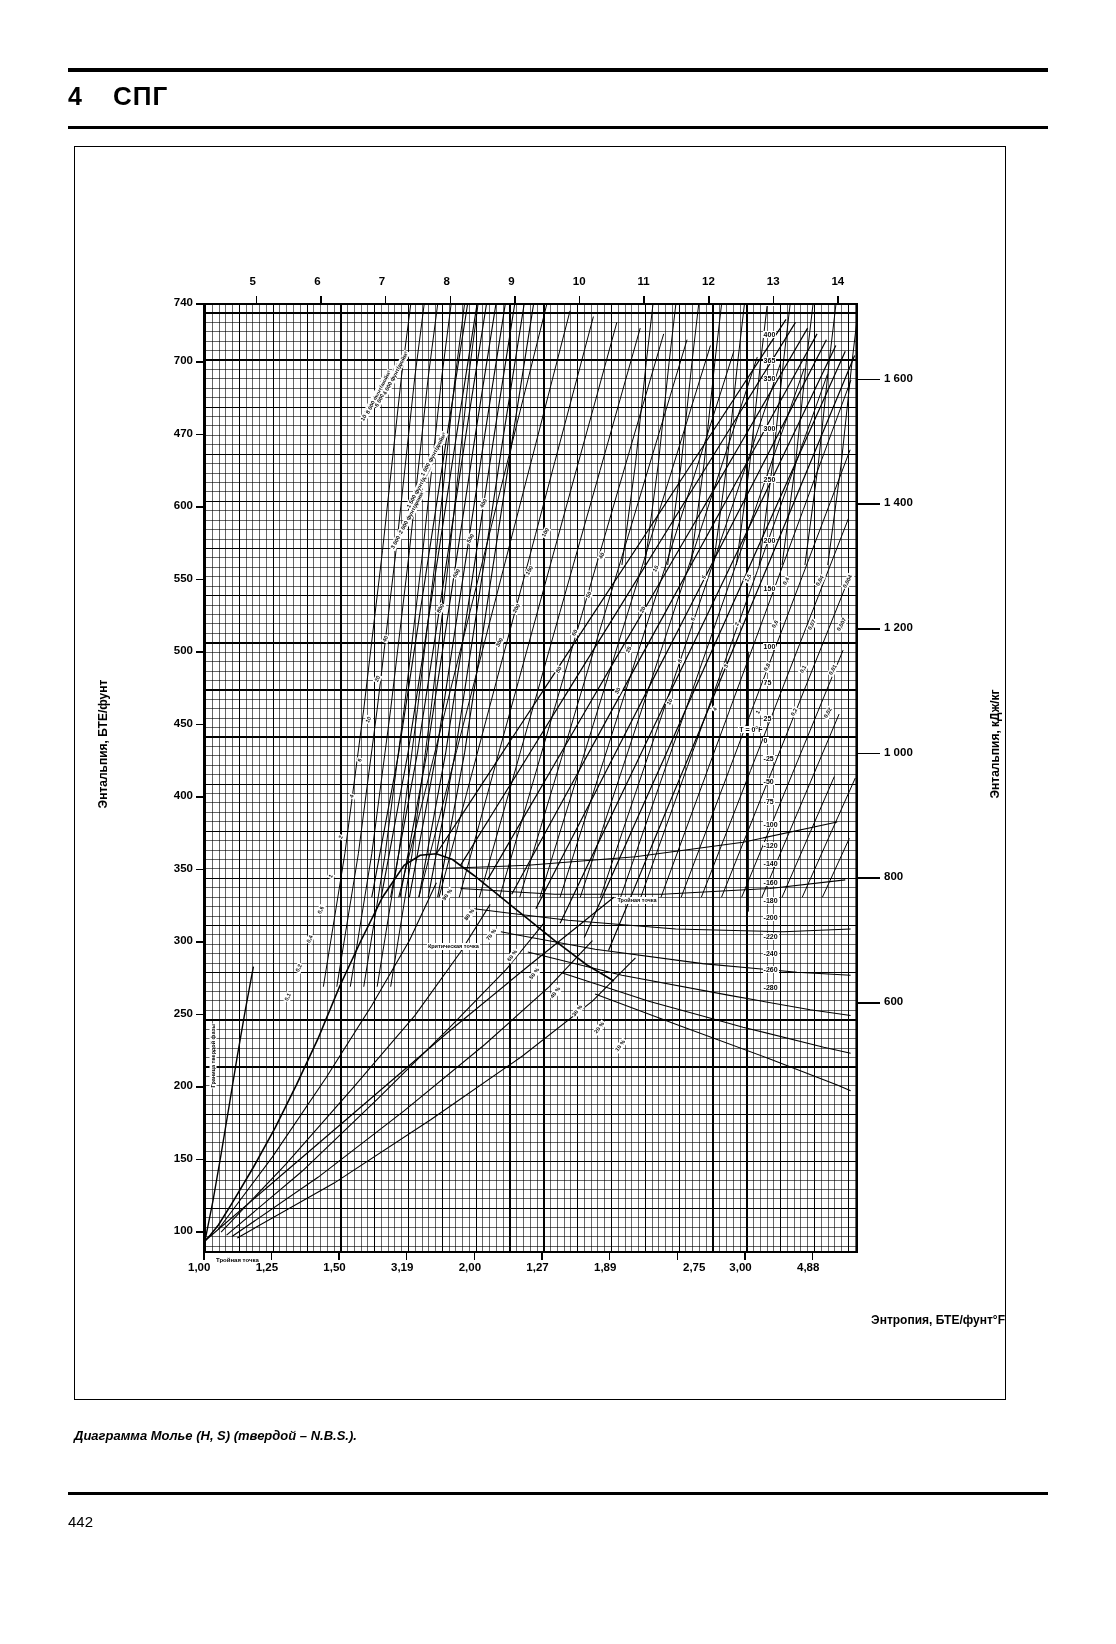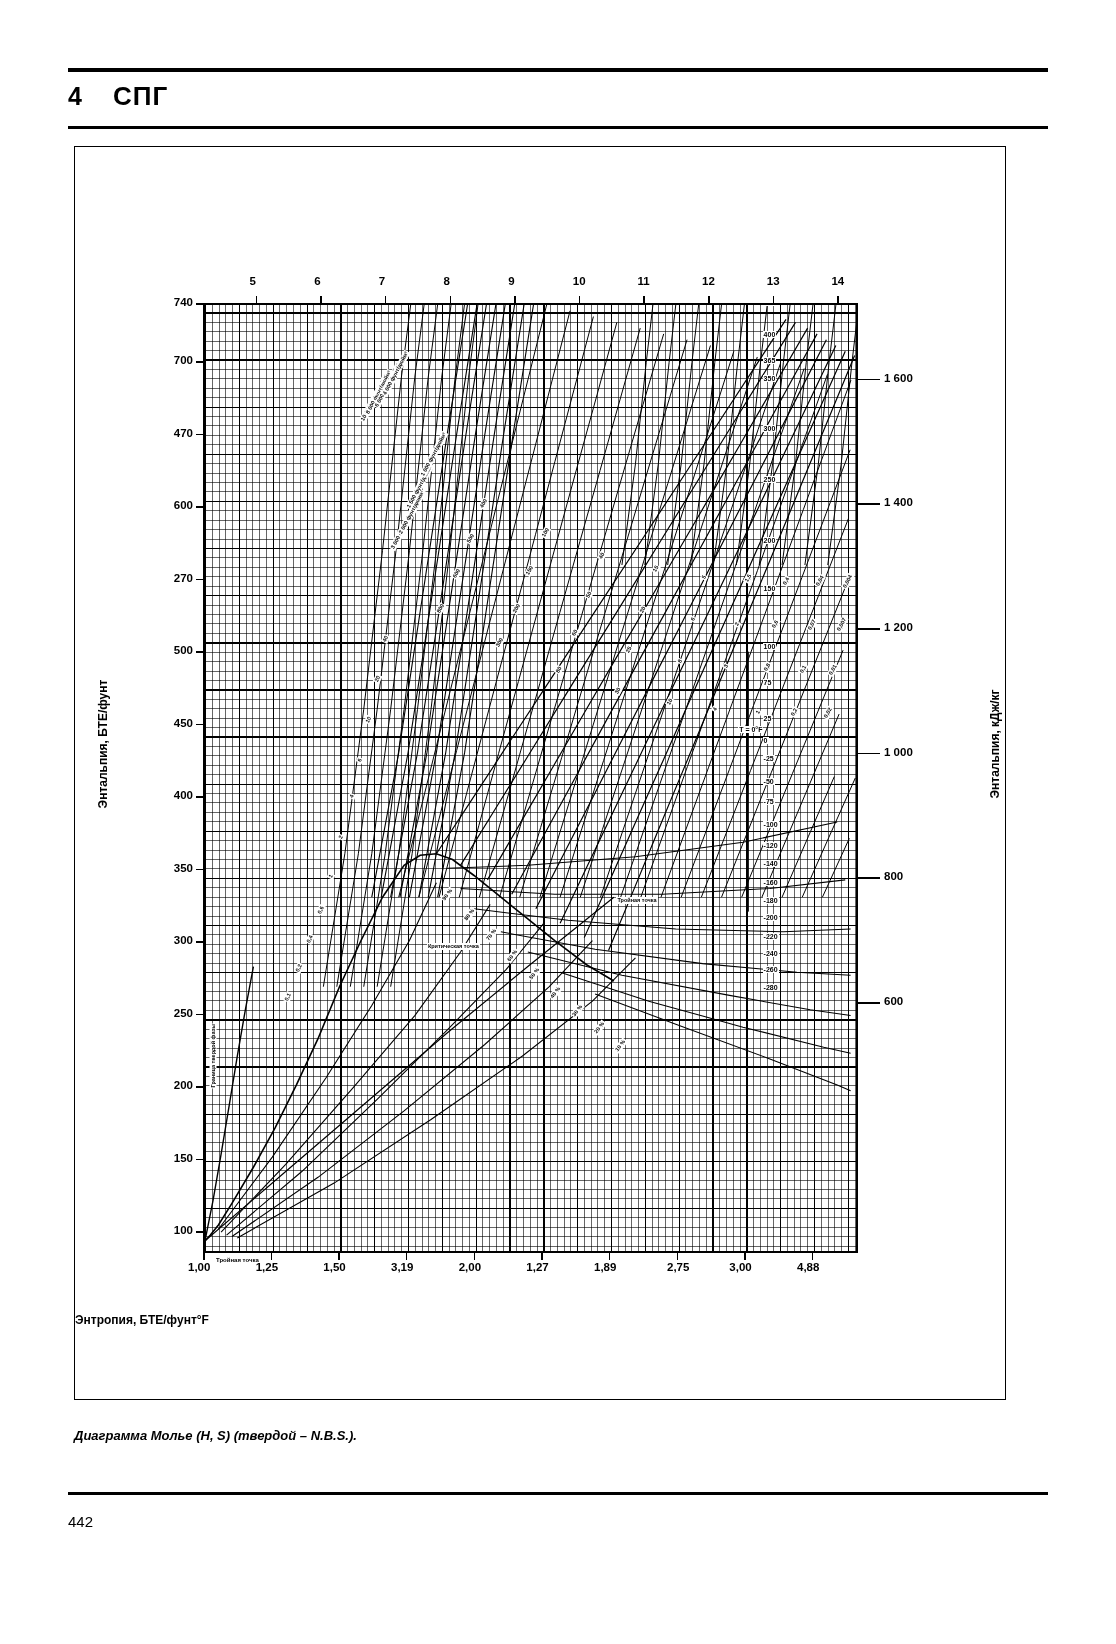--- a/index.html
+++ b/index.html
@@ -99,21 +99,21 @@
     white-space: nowrap;
   }
   .top-axis-title {
     left: 0; top: 96px;
     width: 930px;
     text-align: center;
   }
   .bottom-axis-title {
     left: 0; top: 1166px;
     width: 930px;
-    text-align: left;
+    text-align: right;
   }
   .left-axis-title {
     left: -102px;
     top: 590px;
     width: 260px;
     text-align: center;
     transform: rotate(-90deg);
   }
   .right-axis-title {
     left: 790px;
@@ -218,21 +218,21 @@
         <div class="tick-label" style="left: 248.331px; top: 1114px;">1,50</div>
         <div class="tick-mark" style="left: 263.331px; top: 1106px; width: 1.5px; height: 7px;"></div>
         <div class="tick-label" style="left: 315.996px; top: 1114px;">3,19</div>
         <div class="tick-mark" style="left: 330.996px; top: 1106px; width: 1.5px; height: 7px;"></div>
         <div class="tick-label" style="left: 383.661px; top: 1114px;">2,00</div>
         <div class="tick-mark" style="left: 398.661px; top: 1106px; width: 1.5px; height: 7px;"></div>
         <div class="tick-label" style="left: 451.326px; top: 1114px;">1,27</div>
         <div class="tick-mark" style="left: 466.326px; top: 1106px; width: 1.5px; height: 7px;"></div>
         <div class="tick-label" style="left: 518.992px; top: 1114px;">1,89</div>
         <div class="tick-mark" style="left: 533.992px; top: 1106px; width: 1.5px; height: 7px;"></div>
-        <div class="tick-label" style="left: 592px; top: 1114px;">2,75</div>
+        <div class="tick-label" style="left: 608px; top: 1114px;">2,75</div>
         <div class="tick-mark" style="left: 601.657px; top: 1106px; width: 1.5px; height: 7px;"></div>
         <div class="tick-label" style="left: 654.322px; top: 1114px;">3,00</div>
         <div class="tick-mark" style="left: 669.322px; top: 1106px; width: 1.5px; height: 7px;"></div>
         <div class="tick-label" style="left: 721.988px; top: 1114px;">4,88</div>
         <div class="tick-mark" style="left: 736.988px; top: 1106px; width: 1.5px; height: 7px;"></div>
       </div>
     <div id="left-ticks">
         <div class="tick-label" style="left: 80px; top: 1077.24px; width: 38px; text-align: right;">100</div>
         <div class="tick-mark" style="left: 121px; top: 1084.24px; width: 7px; height: 1.5px;"></div>
         <div class="tick-label" style="left: 80px; top: 1004.73px; width: 38px; text-align: right;">150</div>
@@ -244,21 +244,21 @@
         <div class="tick-label" style="left: 80px; top: 787.168px; width: 38px; text-align: right;">300</div>
         <div class="tick-mark" style="left: 121px; top: 794.168px; width: 7px; height: 1.5px;"></div>
         <div class="tick-label" style="left: 80px; top: 714.649px; width: 38px; text-align: right;">350</div>
         <div class="tick-mark" style="left: 121px; top: 721.649px; width: 7px; height: 1.5px;"></div>
         <div class="tick-label" style="left: 80px; top: 642.13px; width: 38px; text-align: right;">400</div>
         <div class="tick-mark" style="left: 121px; top: 649.13px; width: 7px; height: 1.5px;"></div>
         <div class="tick-label" style="left: 80px; top: 569.611px; width: 38px; text-align: right;">450</div>
         <div class="tick-mark" style="left: 121px; top: 576.611px; width: 7px; height: 1.5px;"></div>
         <div class="tick-label" style="left: 80px; top: 497.092px; width: 38px; text-align: right;">500</div>
         <div class="tick-mark" style="left: 121px; top: 504.092px; width: 7px; height: 1.5px;"></div>
-        <div class="tick-label" style="left: 80px; top: 424.573px; width: 38px; text-align: right;">270</div>
+        <div class="tick-label" style="left: 80px; top: 424.573px; width: 38px; text-align: right;">550</div>
         <div class="tick-mark" style="left: 121px; top: 431.573px; width: 7px; height: 1.5px;"></div>
         <div class="tick-label" style="left: 80px; top: 352.053px; width: 38px; text-align: right;">600</div>
         <div class="tick-mark" style="left: 121px; top: 359.053px; width: 7px; height: 1.5px;"></div>
         <div class="tick-label" style="left: 80px; top: 279.534px; width: 38px; text-align: right;">470</div>
         <div class="tick-mark" style="left: 121px; top: 286.534px; width: 7px; height: 1.5px;"></div>
         <div class="tick-label" style="left: 80px; top: 207.015px; width: 38px; text-align: right;">700</div>
         <div class="tick-mark" style="left: 121px; top: 214.015px; width: 7px; height: 1.5px;"></div>
         <div class="tick-label" style="left: 80px; top: 149px; width: 38px; text-align: right;">740</div>
         <div class="tick-mark" style="left: 121px; top: 156px; width: 7px; height: 1.5px;"></div>
       </div>

